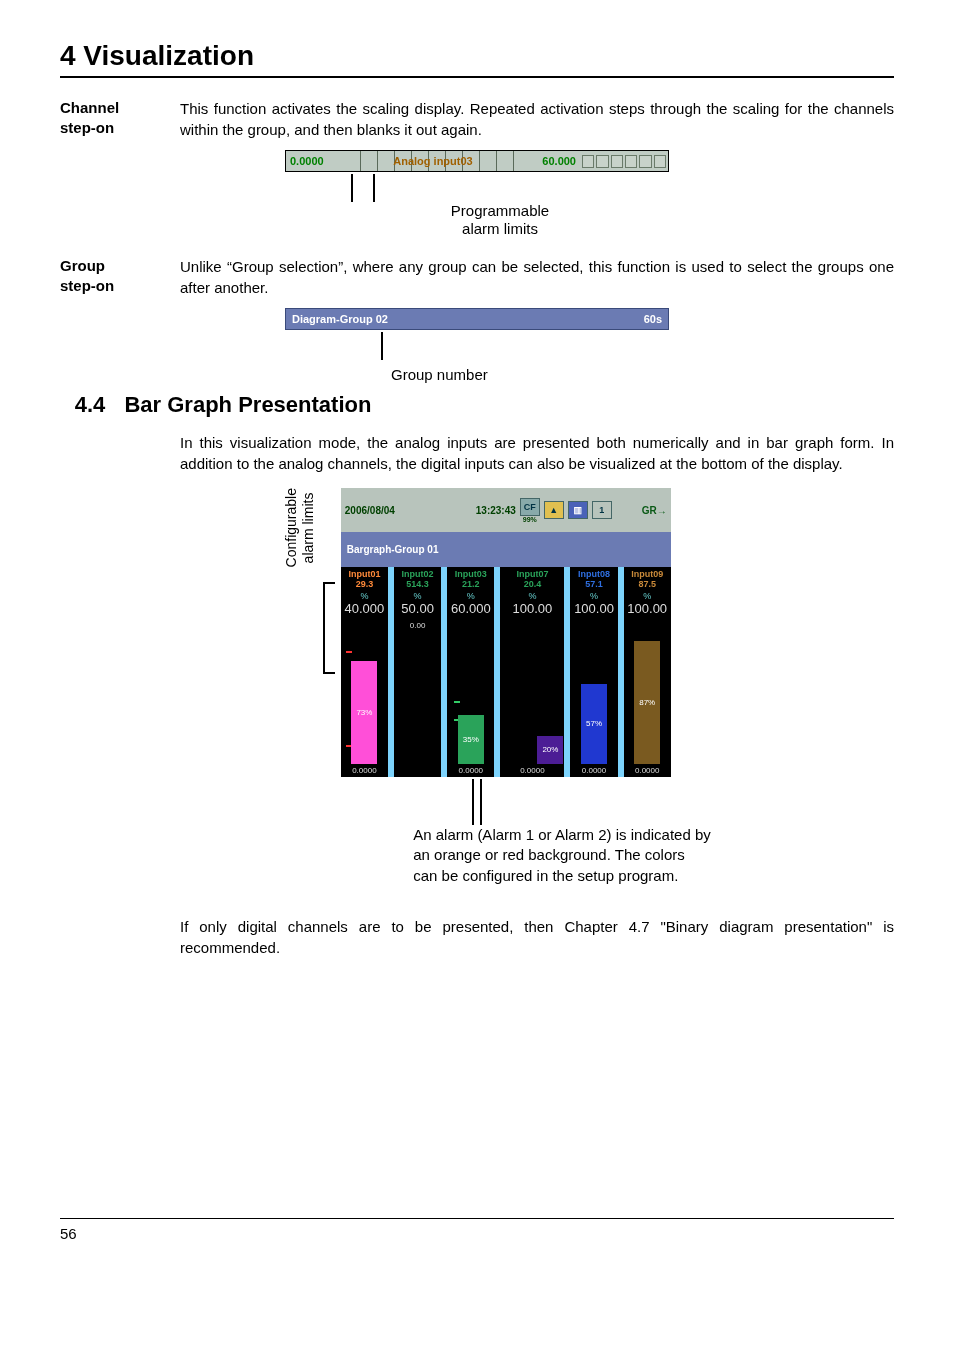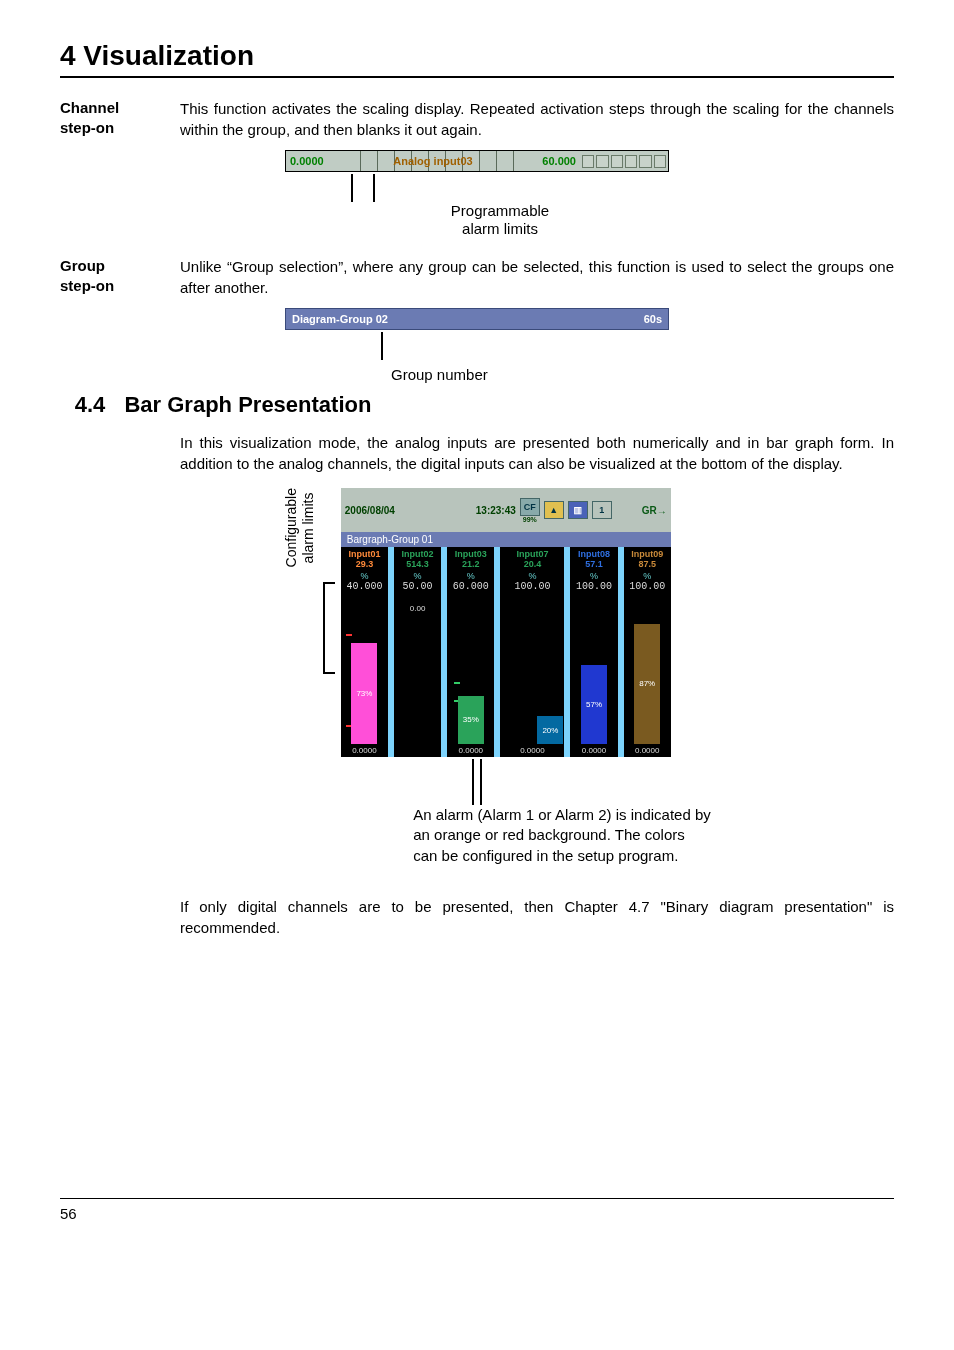--- a/index.html
+++ b/index.html
@@ -194,42 +194,42 @@
   .shot-top .spacer { flex:1; }
   .ticon {
     width:18px; height:16px; background:#8aa; border:1px solid #466; display:flex;align-items:center;justify-content:center;font-size:9px;color:#034;
   }
   .ticon.alarm{ background:#e0c050;}
   .ticon.blue{ background:#4a62b8;color:#fff;}
   .ticon.gray{ background:#b8c4bc;}
   .grtxt { font-size:10px; color:#0a5a16; font-weight:bold;}
   .shot-title {
     background:#6b7bb3;
-    padding:2px 6px;
+    padding:12px 6px;
     font-size:10px;
-    font-weight:normal;
+    font-weight:bold;
   }
   .cols {
     display:flex;
     height:210px;
   }
   .col {
     flex:1;
     display:flex;
     flex-direction:column;
     align-items:center;
     border-right:6px solid #7dd3fc;
     padding:2px 1px;
     position:relative;
   }
   .col:last-child{border-right:none;}
   .ch-name{ font-size:9px; font-weight:bold;}
   .ch-val{ font-size:9px; font-weight:bold; margin-bottom:2px;}
   .ch-unit{ color:#6cc; font-size:9px;}
-  .ch-max{ color:#ddd; font-size:10px; margin-bottom:12px;font-family:Liberation Mono, monospace;}
+  .ch-max{ color:#ddd; font-size:13px; margin-bottom:5px;}
   .bar-area{
     flex:1;
     width:100%;
     display:flex;
     align-items:flex-end;
     justify-content:center;
     position:relative;
     margin:2px 0;
   }
   .bar {
@@ -399,21 +399,21 @@
             <div class="bar" style="height:35%;background:#2aa35a;">35%</div>
           </div>
           <div class="ch-min">0.0000</div>
         </div>
         <div class="col">
           <div class="ch-name" style="color:#2aa35a">Input07</div>
           <div class="ch-val" style="color:#2aa35a">20.4</div>
           <div class="ch-unit">%</div>
           <div class="ch-max">100.00</div>
           <div class="bar-area">
-            <div class="bar" style="height:20%;background:#0369a1;margin-left:36px;">20%</div>
+            <div class="bar" style="height:20%;background:#4c1d95;margin-left:36px;">20%</div>
           </div>
           <div class="ch-min">0.0000</div>
         </div>
         <div class="col">
           <div class="ch-name" style="color:#2f6fe0">Input08</div>
           <div class="ch-val" style="color:#2f6fe0">57.1</div>
           <div class="ch-unit">%</div>
           <div class="ch-max">100.00</div>
           <div class="bar-area">
             <div class="bar" style="height:57%;background:#2038d0;">57%</div>

